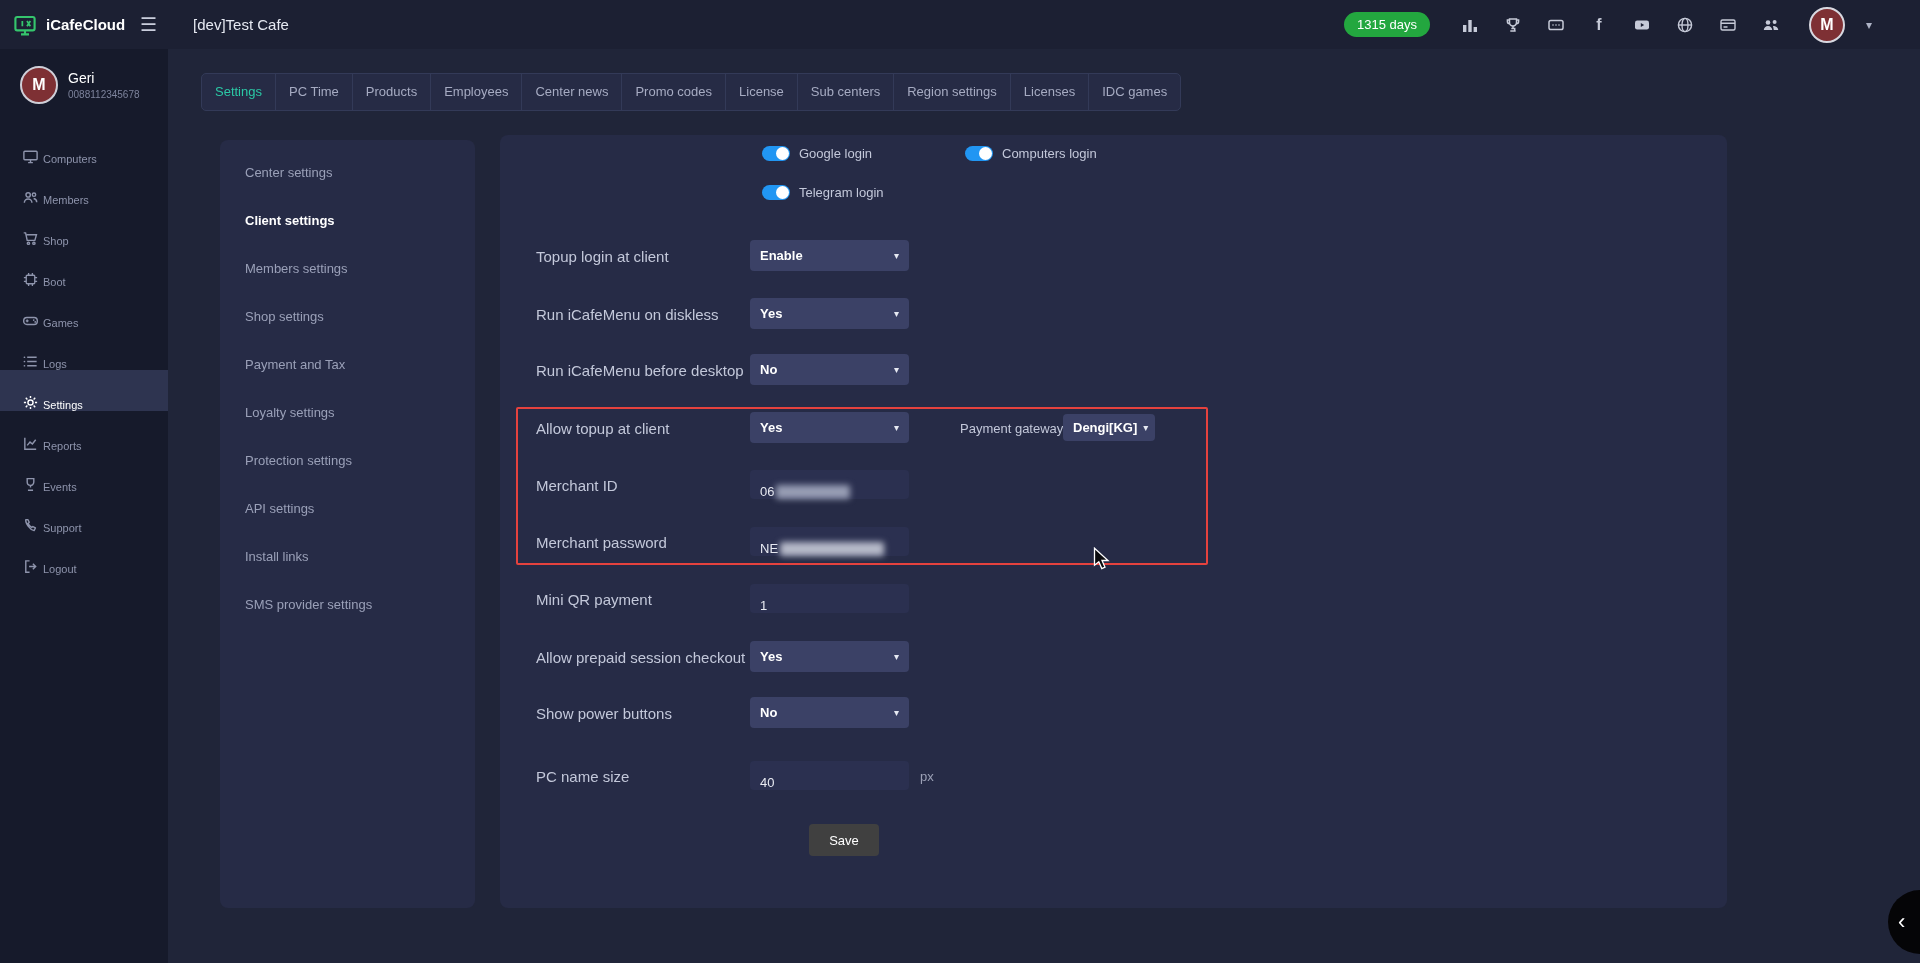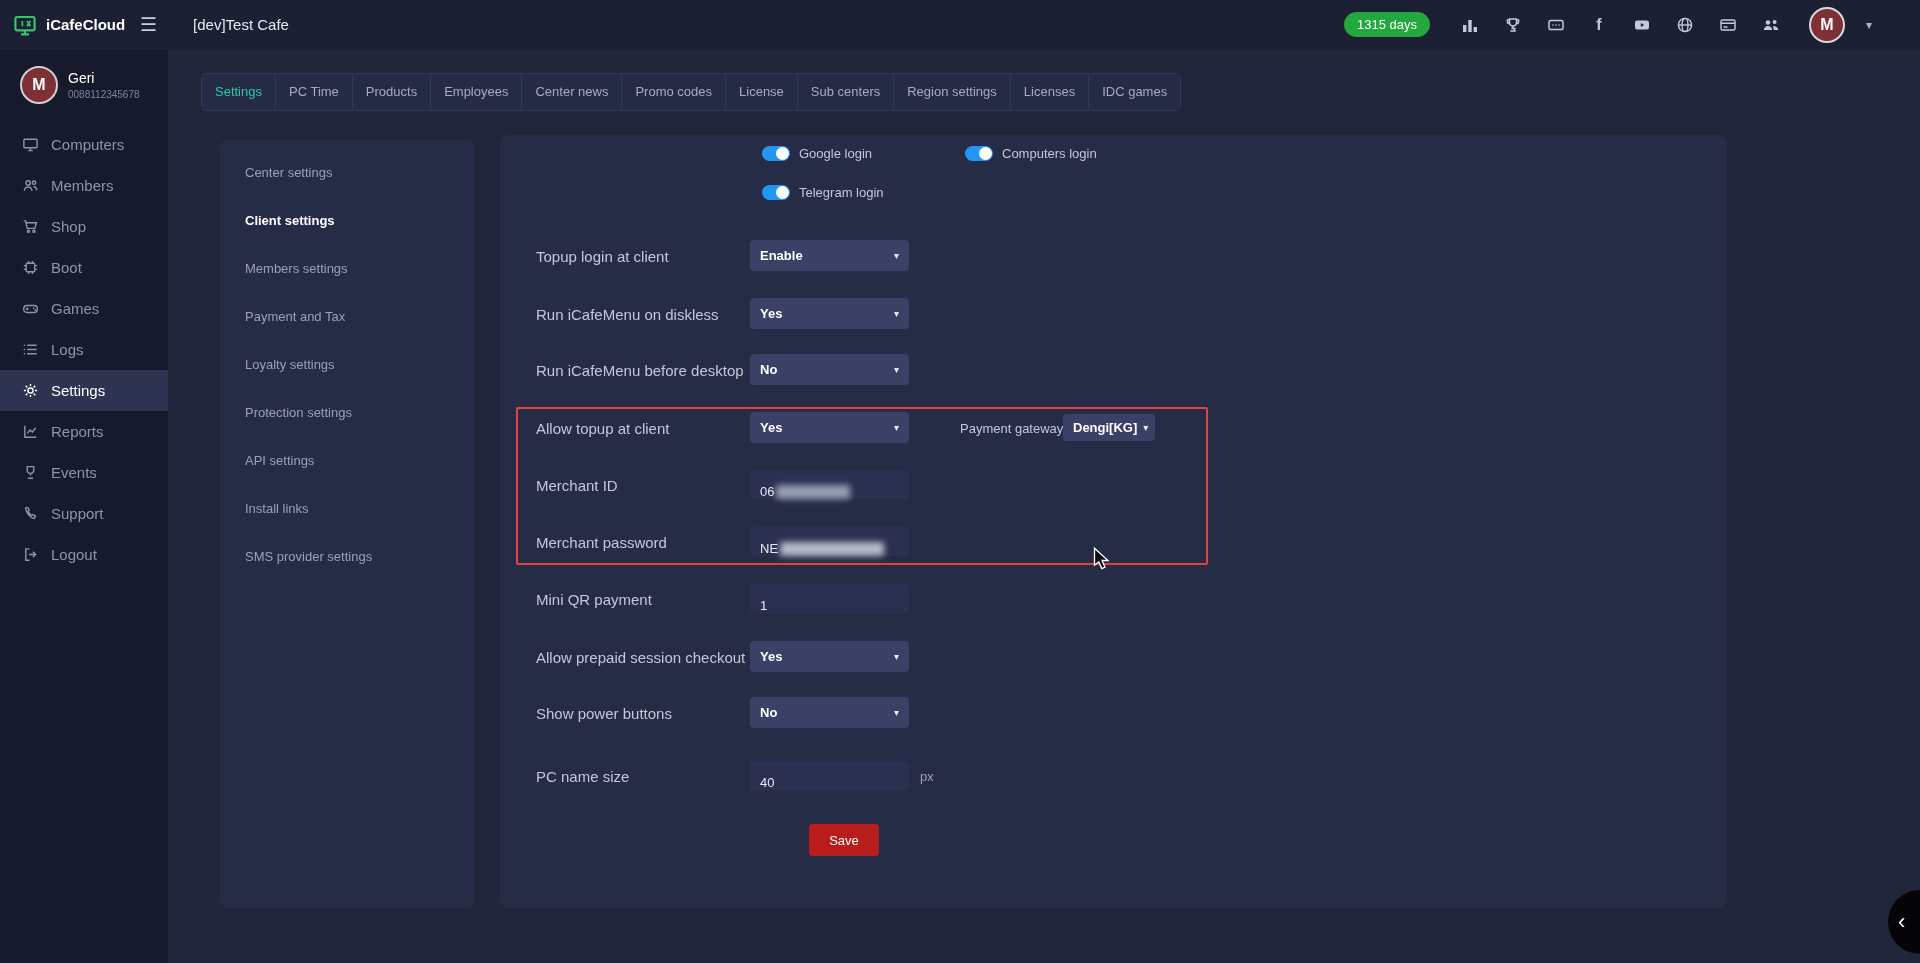--- a/index.html
+++ b/index.html
@@ -20,21 +20,21 @@
   .avatar{width:36px;height:36px;border-radius:50%;background:#7e3034;border:2px solid #d8d8e0;color:#fff;display:flex;align-items:center;justify-content:center;font-weight:bold;font-size:16px;margin-left:6px;cursor:pointer}
   .caret{color:#aeb3c6;font-size:12px;cursor:pointer}
 
   
   .sidebar{position:absolute;top:49px;left:0;width:168px;bottom:0;background:#161a2b;z-index:5}
   .user{display:flex;align-items:center;gap:10px;padding:17px 0 12px 20px}
   .user-avatar{width:38px;height:38px;border-radius:50%;background:#7e3034;border:2px solid #cfcfd8;display:flex;align-items:center;justify-content:center;font-weight:bold;font-size:16px;color:#fff;flex:none}
   .user-name{font-size:14px;font-weight:normal;color:#fff}
   .user-id{font-size:10px;color:#7d839c;margin-top:3px;white-space:nowrap}
   .nav{margin-top:8px}
-  .nav-item{height:41px;display:flex;align-items:center;gap:12px;padding-left:22px;color:#8e94ac;cursor:pointer;font-size:15px}
+  .nav-item{height:41px;display:flex;align-items:flex-end;gap:4px;padding-left:22px;color:#8e94ac;cursor:pointer;font-size:11px}
   .nav-item.active{background:#2e3450;color:#fff}
   .nav-ic{width:17px;height:17px;display:flex;align-items:center;justify-content:center;flex:none}
 
   
   .main{position:absolute;left:168px;top:49px;right:0;bottom:0}
   .tabbar{position:absolute;left:33px;top:24px;display:flex;background:#262b45;border:1px solid #333a58;border-radius:5px;overflow:hidden}
   .tab{padding:0 13px;height:36px;line-height:36px;font-size:13px;color:#a6abc2;border-right:1px solid #333a58;cursor:pointer;white-space:nowrap}
   .tab:last-child{border-right:none}
   .tab.active{color:#2bc8a5}
   .panel{position:absolute;background:#262b46;border-radius:8px}
@@ -54,21 +54,21 @@
   .sel-val{font-size:13px;color:#fff;font-weight:bold;white-space:nowrap}
   .sel-arrow{font-size:10px;color:#e6e9f2;margin-left:6px}
   .input{position:absolute;left:250px;top:1px;width:159px;height:29px;background:#2b3050;border-radius:4px;display:flex;align-items:flex-end;padding:0 10px;font-size:13px;color:#e8eaf2;cursor:text}
   .red-box{position:absolute;left:16px;top:272px;width:692px;height:158px;border:2px solid #e5423e;border-radius:2px;pointer-events:none;z-index:2}
   .blur{height:14px;border-radius:2px;filter:blur(3px);margin-left:2px}
   .blur-id{width:74px;background:#979db4}
   .blur-pw{width:104px;background:#b6bac9}
   .suffix{position:absolute;left:420px;top:50%;transform:translateY(-50%);font-size:13px;color:#9ba0b5}
   .gw-label{position:absolute;left:460px;top:50%;transform:translateY(-50%);font-size:13px;color:#c3c8da;white-space:nowrap}
   .gw-select{left:563px;top:2px;width:92px;height:27px}
-  .save-btn{position:absolute;left:309px;top:689px;width:70px;height:32px;background:#b91c1c;border:none;border-radius:4px;color:#fff;font-size:13px;cursor:pointer;font-family:inherit}
+  .save-btn{position:absolute;left:309px;top:689px;width:70px;height:32px;background:#404040;border:none;border-radius:4px;color:#fff;font-size:13px;cursor:pointer;font-family:inherit}
 
   
   .cursor{position:absolute;left:1093px;top:547px;z-index:20;pointer-events:none}
   .fab{position:absolute;left:1888px;top:890px;width:64px;height:64px;border-radius:50%;background:#050507;display:flex;align-items:center;padding-left:10px;color:#fff;z-index:10;cursor:pointer}
   .fab-ch{font-size:22px;line-height:1}
   svg{display:block}
 </style>
 </head>
 <body>
 
@@ -273,20 +273,21 @@
     <div class="tab">Sub centers</div>
     <div class="tab">Region settings</div>
     <div class="tab">Licenses</div>
     <div class="tab">IDC games</div>
   </nav>
 
   <section class="panel submenu">
     <div class="sm-item">Center settings</div>
     <div class="sm-item active">Client settings</div>
     <div class="sm-item">Members settings</div>
+    <div class="sm-item">Shop settings</div>
     <div class="sm-item">Payment and Tax</div>
     <div class="sm-item">Loyalty settings</div>
     <div class="sm-item">Protection settings</div>
     <div class="sm-item">API settings</div>
     <div class="sm-item">Install links</div>
     <div class="sm-item">SMS provider settings</div>
   </section>
 
   <section class="panel formpanel">
 

